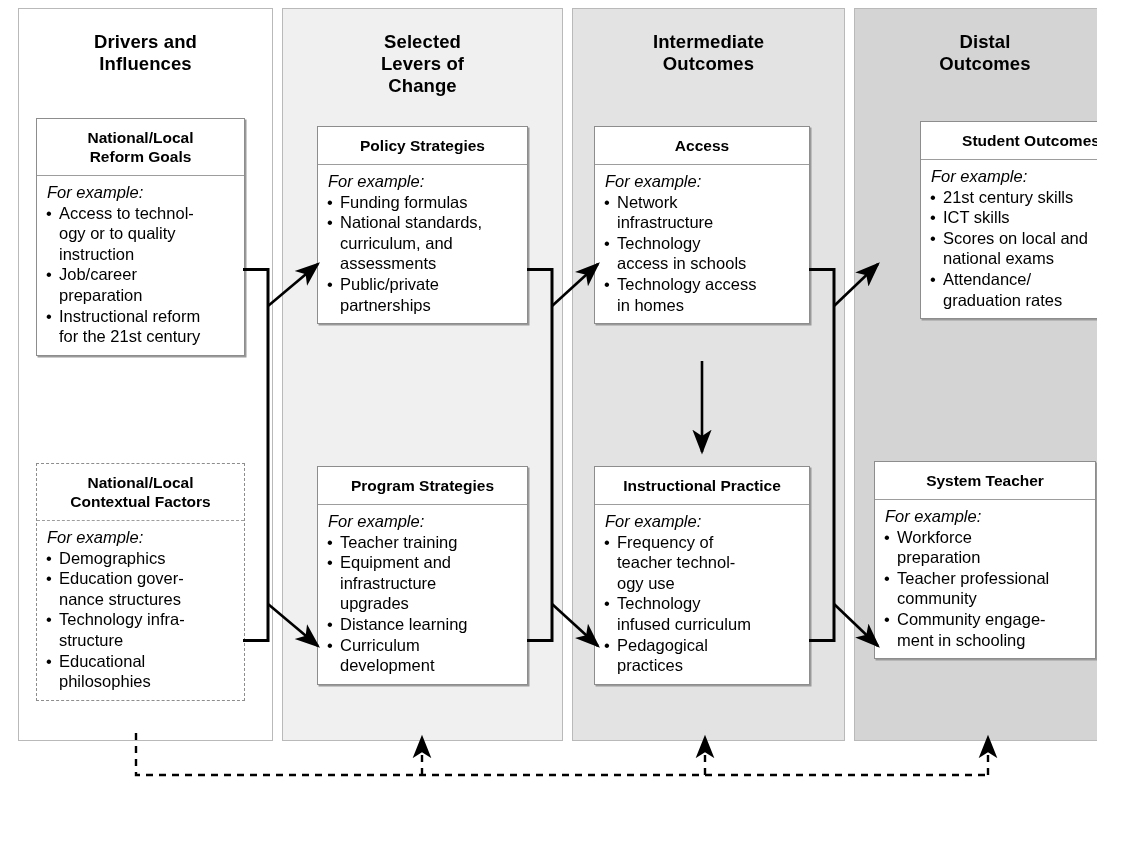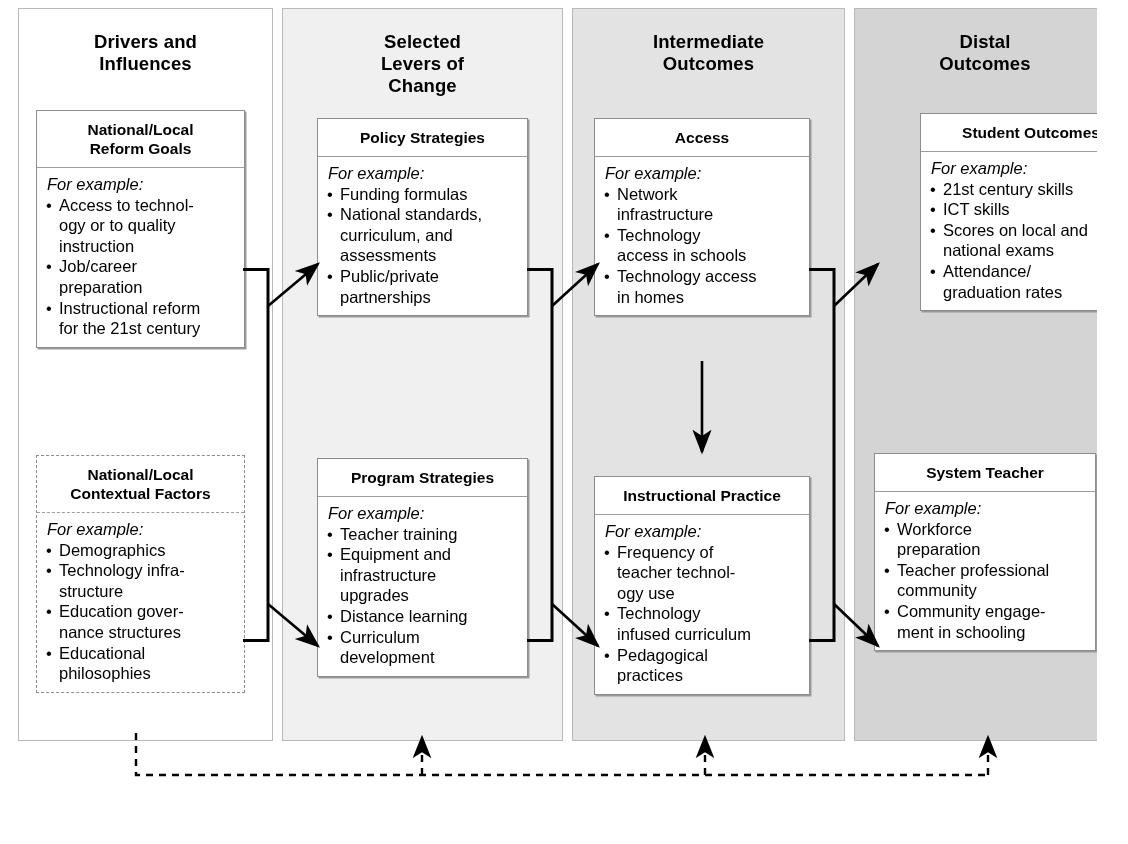--- a/index.html
+++ b/index.html
@@ -11,38 +11,38 @@
   .col-title{text-align:center;font-weight:bold;font-size:18.5px;line-height:22px;
              padding-top:22px;letter-spacing:.1px;}
 
   #col1{left:18px;width:255px;height:733px;background:#ffffff;}
   #col2{left:282px;width:281px;height:733px;background:#f0f0f0;}
   #col3{left:572px;width:273px;height:733px;background:#e3e3e3;}
   #col4{left:854px;width:262px;height:733px;background:#d4d4d4;}
 
   
   .card{position:absolute;box-sizing:border-box;background:#fff;
-        border:1px solid #8d8d8d;box-shadow:1.5px 1.5px 0 0 #9a9a9a;}
+        border:1px solid #8d8d8d;box-shadow:1.5px 1.5px 0 0 #9a9a9a;margin-top:8px;}
   .card.dashed{border:1px dashed #8d8d8d;box-shadow:none;background:#fff;}
   .card-head{text-align:center;font-weight:bold;font-size:15.5px;line-height:19px;
              padding:9px 6px 9px;border-bottom:1px solid #9d9d9d;}
   .card.dashed .card-head{border-bottom:1px dashed #9d9d9d;}
   .card-body{padding:6px 7px 8px 9px;font-size:16.5px;line-height:20.6px;}
   .fex{font-style:italic;margin:0 0 0 1px;}
   ul.bul{list-style:none;margin:0;padding:0;}
   ul.bul li{position:relative;padding-left:13px;}
   ul.bul li:before{content:"\2022";position:absolute;left:0;top:0;}
 
   
   #c-reform   {left:36px; top:110px; width:209px;}
   #c-context  {left:36px; top:455px; width:209px;}
   #c-policy   {left:317px;top:118px; width:211px;}
   #c-program  {left:317px;top:458px; width:211px;}
   #c-access   {left:594px;top:118px; width:216px;}
-  #c-instr    {left:594px;top:476px; width:216px;}
+  #c-instr    {left:594px;top:458px; width:216px;}
   #c-student  {left:920px;top:113px; width:222px;}
   #c-system   {left:874px;top:453px; width:222px;}
 
   
   #wires{position:absolute;left:0;top:0;width:1128px;height:844px;pointer-events:none;}
 </style>
 </head>
 <body>
 
 <div id="stage">
@@ -93,22 +93,22 @@
 
   <div class="card dashed" id="c-context">
     <div class="card-head">
       <div>National/Local</div>
       <div>Contextual Factors</div>
     </div>
     <div class="card-body">
       <div class="fex">For example:</div>
       <ul class="bul">
           <li>Demographics</li>
+          <li>Education gover-<br>nance structures</li>
           <li>Technology infra-<br>structure</li>
-          <li>Education gover-<br>nance structures</li>
           <li>Educational<br>philosophies</li>
         </ul>
     </div>
   </div>
 
   <div class="card" id="c-policy">
     <div class="card-head">
       <div>Policy Strategies</div>
     </div>
     <div class="card-body">

